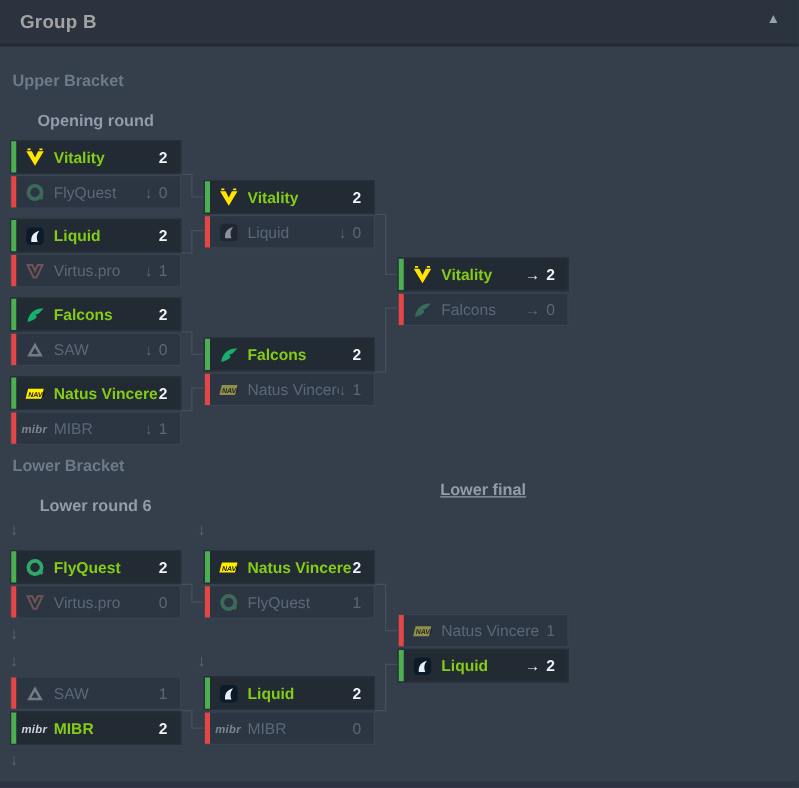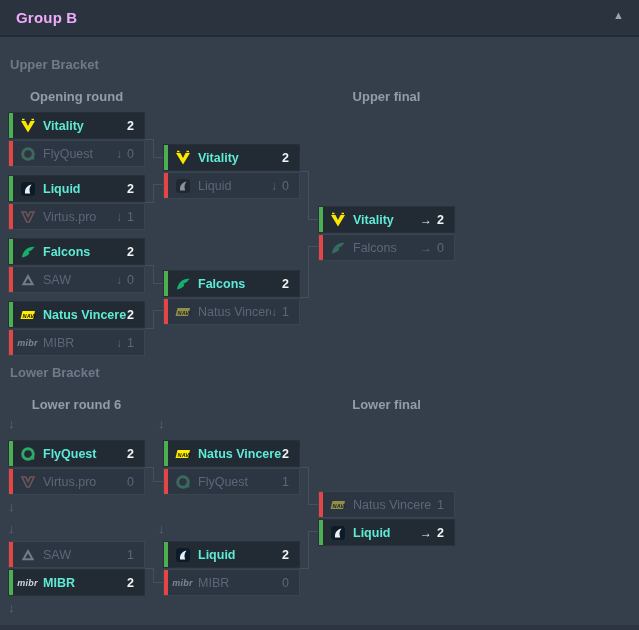--- a/index.html
+++ b/index.html
@@ -9,41 +9,41 @@
     font-family:"Liberation Sans", sans-serif;
     position:relative;
   }
   #panel{position:absolute;inset:0;background:#353f4c;}
   
   #hdr{
     position:absolute;left:0;top:0;width:639px;height:37px;
     background:#2a333e;border-bottom:2px solid #232a34;box-sizing:border-box;
     display:flex;align-items:center;
   }
-  #hdr .title{margin-left:16px;font-size:15px;font-weight:bold;color:#f0abfc;letter-spacing:.2px;}
+  #hdr .title{margin-left:16px;font-size:15px;font-weight:bold;color:#a3a3a3;letter-spacing:.2px;}
   #hdr .collapse{position:absolute;right:15px;top:9px;font-size:11px;color:#98a2ae;cursor:pointer;}
   
   .seclabel{position:absolute;font-size:13px;font-weight:bold;color:#6e7a8a;}
   .colhdr{position:absolute;width:137px;text-align:center;font-size:13px;font-weight:bold;color:#929cab;white-space:nowrap;}
   
   .match{position:absolute;width:137px;}
   .trow{
     position:relative;height:27px;display:flex;align-items:center;
     box-sizing:border-box;padding-right:10px;
   }
   .trow + .trow{margin-top:1px;}
   .trow.winner{background:#222a34;border:1px solid #28303b;}
   .trow.loser{background:#2c3542;border:1px solid #3a4552;}
   .bar{position:absolute;left:0;top:0;bottom:0;width:4px;}
   .winner > .bar{background:#4caf50;}
   .loser  > .bar{background:#e64545;}
   .logo{width:17px;height:17px;margin-left:10px;flex:none;display:flex;align-items:center;justify-content:center;}
   .loser .logo{opacity:.5;filter:grayscale(.35);}
   .tname{margin-left:7px;flex:1;font-size:12.5px;white-space:nowrap;overflow:hidden;color:#5b6779;}
-  .winner .tname{color:#5eead4;font-weight:bold;}
+  .winner .tname{color:#84cc16;font-weight:bold;}
   .tscore{display:flex;align-items:center;gap:5px;font-size:12.5px;color:#5b6779;}
   .winner .tscore{color:#f1f3f5;font-weight:bold;}
   .tscore .arr{font-size:12px;line-height:1;}
   .mibr-text{font-style:italic;font-weight:bold;font-size:9px;color:#cfd5db;letter-spacing:.3px;}
   
   .cx{position:absolute;background:#454f5e;}
   .drop{position:absolute;color:#5c6777;font-size:13px;font-weight:bold;line-height:1;}
   #footstrip{position:absolute;left:0;top:625px;width:639px;height:5px;background:#2c3541;}
 </style>
 </head>
@@ -51,25 +51,24 @@
 
 <div id="panel">
 
   <div id="hdr">
     <span class="title">Group B</span>
     <span class="collapse">▲</span>
   </div>
 
   <div class="seclabel" style="left:10px;top:57px;">Upper Bracket</div>
   <div class="colhdr" style="left:8px;top:89px;">Opening round</div>
-  <div class="colhdr" style="left:318px;top:89px;">Upper final</div>
 
   <div class="seclabel" style="left:10px;top:365px;">Lower Bracket</div>
   <div class="colhdr" style="left:8px;top:397px;">Lower round 6</div>
-  <div class="colhdr" style="left:318px;top:397px;">Lower final</div>
+  <div class="colhdr" style="left:318px;top:384px;text-decoration:underline;">Lower final</div>
 
   <div id="lines">
       <div class="cx" style="left: 145px; top: 139px; width: 9px; height: 1px;"></div>
       <div class="cx" style="left: 153px; top: 139px; width: 1px; height: 19px;"></div>
       <div class="cx" style="left: 153px; top: 157px; width: 10px; height: 1px;"></div>
       <div class="cx" style="left: 145px; top: 202px; width: 9px; height: 1px;"></div>
       <div class="cx" style="left: 153px; top: 184px; width: 1px; height: 19px;"></div>
       <div class="cx" style="left: 153px; top: 184px; width: 10px; height: 1px;"></div>
       <div class="cx" style="left: 145px; top: 265px; width: 9px; height: 1px;"></div>
       <div class="cx" style="left: 153px; top: 265px; width: 1px; height: 19px;"></div>

